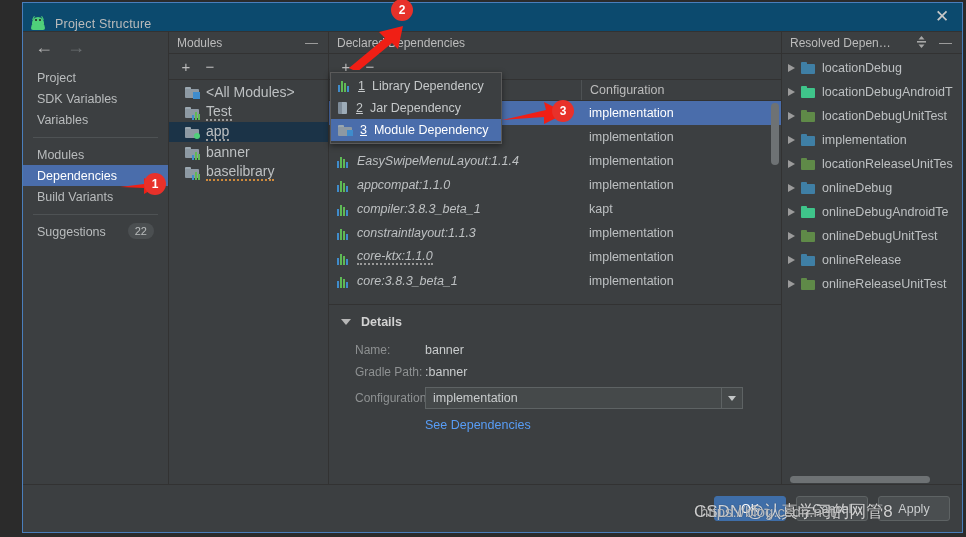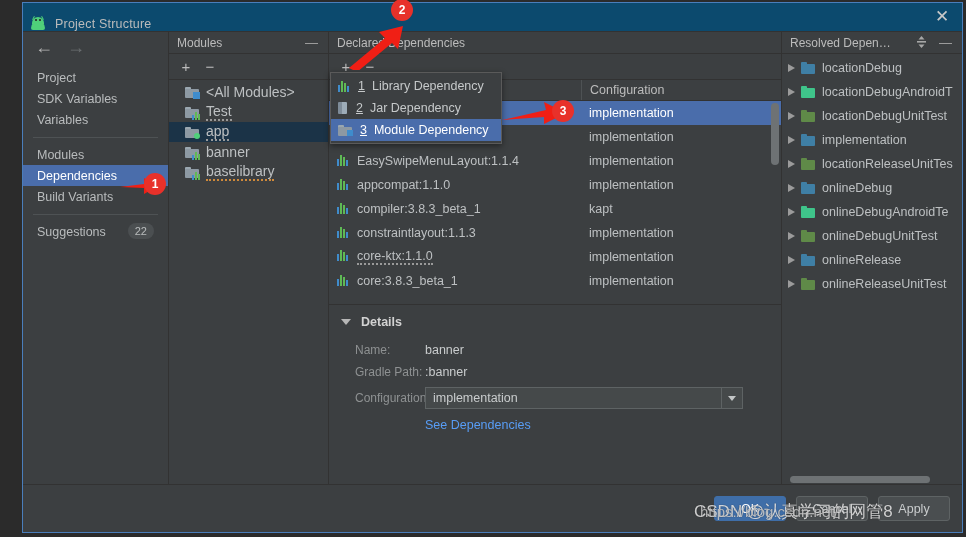--- a/index.html
+++ b/index.html
@@ -126,21 +126,21 @@
   }
   .th { padding-left: 8px; height:100%; display:flex;align-items:center;}
   .th.c1 { flex: 1 1 auto; }
   .th.c2 { width: 200px; flex: 0 0 200px; border-left:1px solid #4e5254;}
   .dep-rows { flex: 1 1 auto; position: relative; overflow: hidden; }
   .dep-row {
     height: 24px; display: flex; align-items: center; color: #bdc0c2; font-size: 12.5px;
     cursor: pointer;
   }
   .dep-row.selected { background: #4a6dab; color: #ffffff; }
-  .dep-name { flex: 1 1 auto; display:flex; align-items:flex-start; gap:7px; padding-left: 8px; min-width:0;}
+  .dep-name { flex: 1 1 auto; display:flex; align-items:flex-end; gap:7px; padding-left: 8px; min-width:0;font-style:italic;}
   .dep-cfg  { width: 200px; flex: 0 0 200px; padding-left: 8px; }
   .vscroll {
     position:absolute; right:2px; top:0; width:8px; background:#6e7274; border-radius:4px;
   }
 
   
   .details {
     flex: 0 0 auto; border-top: 1px solid #323232; padding: 10px 0 0 12px;
     background:#3c3f41;
   }

